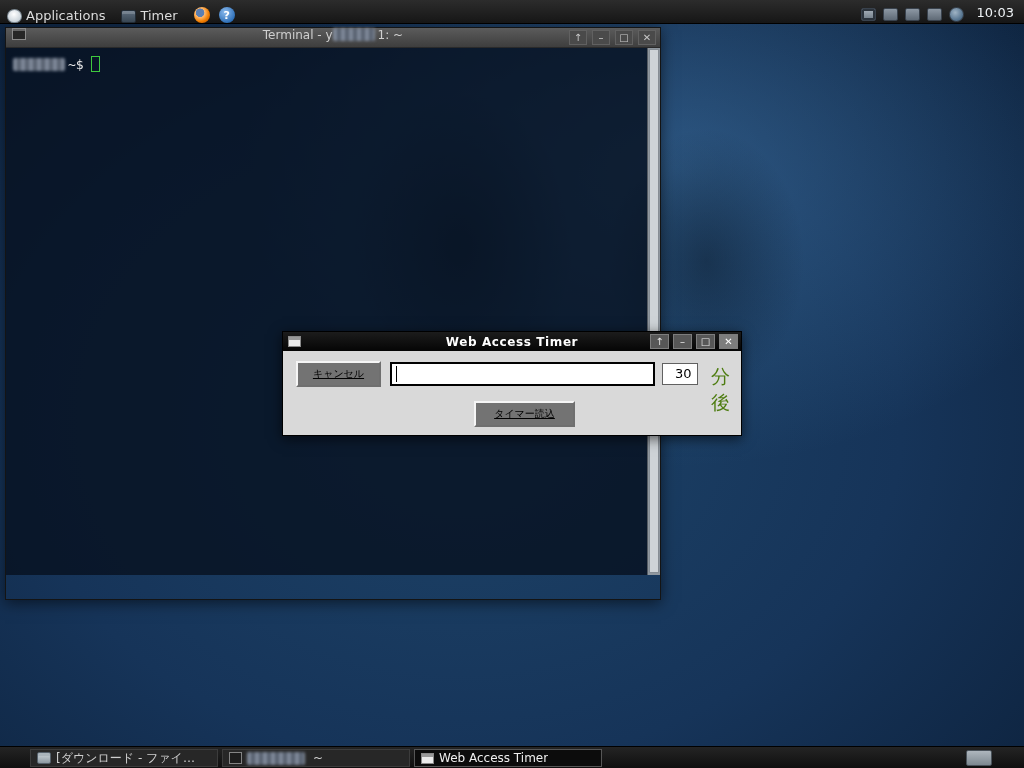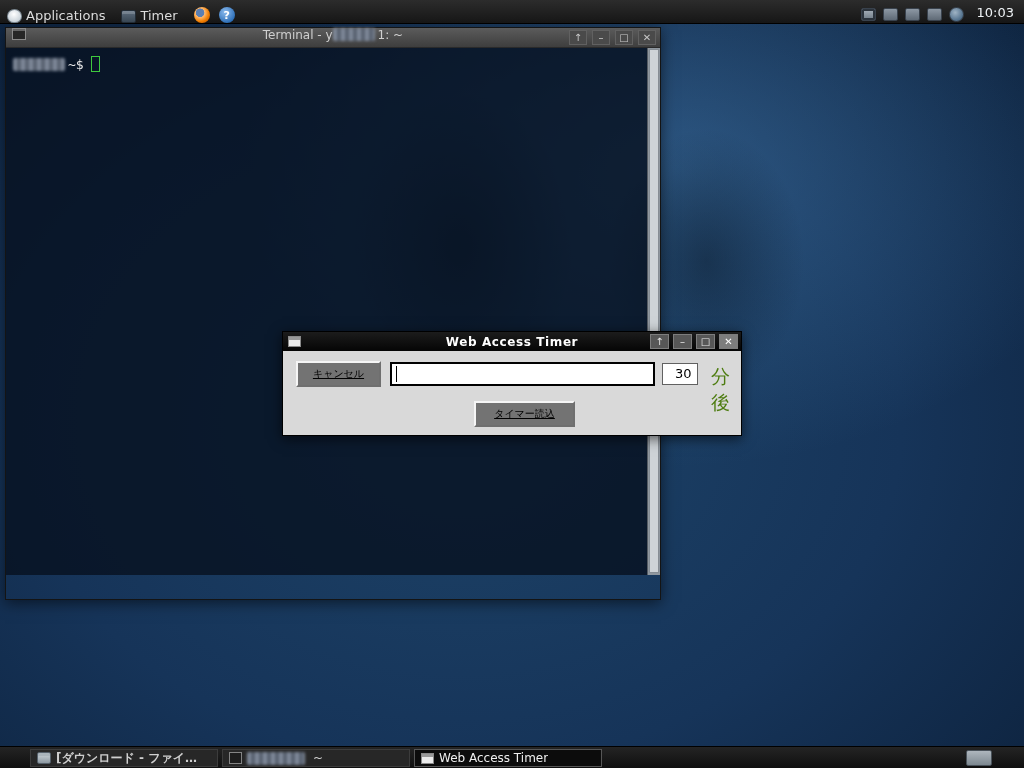--- a/index.html
+++ b/index.html
@@ -93,21 +93,21 @@
   .lbl-min { position:absolute; left:428px; top:13px; font-size:19px; color:#4d7c0f; }
 
   
   .taskbar { position:absolute; left:0; right:0; bottom:0; height:22px;
     background:linear-gradient(#242424,#0f0f0f); border-top:1px solid #000; z-index:50; }
   .task { position:absolute; top:2px; height:18px; width:188px; padding:0 6px;
     display:flex; align-items:center; gap:5px; background:#272727;
     border:1px solid #3c3c3c; color:#cfcfcf; font-size:12px;
     overflow:hidden; white-space:nowrap; }
   .task.active { background:#0c0c0c; border-color:#565656; color:#efefef; }
-  .task1 { left:30px;font-weight:bold; } .task2 { left:222px; } .task3 { left:414px; }
+  .task1 { left:30px; } .task2 { left:222px; } .task3 { left:414px; }
   .task .tico { flex:0 0 auto; }
   .tico-fm { width:14px; height:12px; border-radius:2px; border:1px solid #55606a;
     background:linear-gradient(#cfd6da,#8d99a2); box-shadow:inset 0 3px 0 #aab4bb; }
   .tico-term { width:13px; height:12px; background:#1d1d1d; border:1px solid #848484; }
   .tico-win { width:13px; height:11px; background:#ececec; border:1px solid #8a8a8a;
     box-shadow:inset 0 3px 0 #9a9a9a; }
   .show-desktop { position:absolute; right:32px; top:3px; width:26px; height:16px;
     border-radius:2px; background:linear-gradient(#aeb6bd,#7d8890); border:1px solid #49525a; }
   .tasklabel { overflow:hidden; text-overflow:ellipsis; }
 </style>

